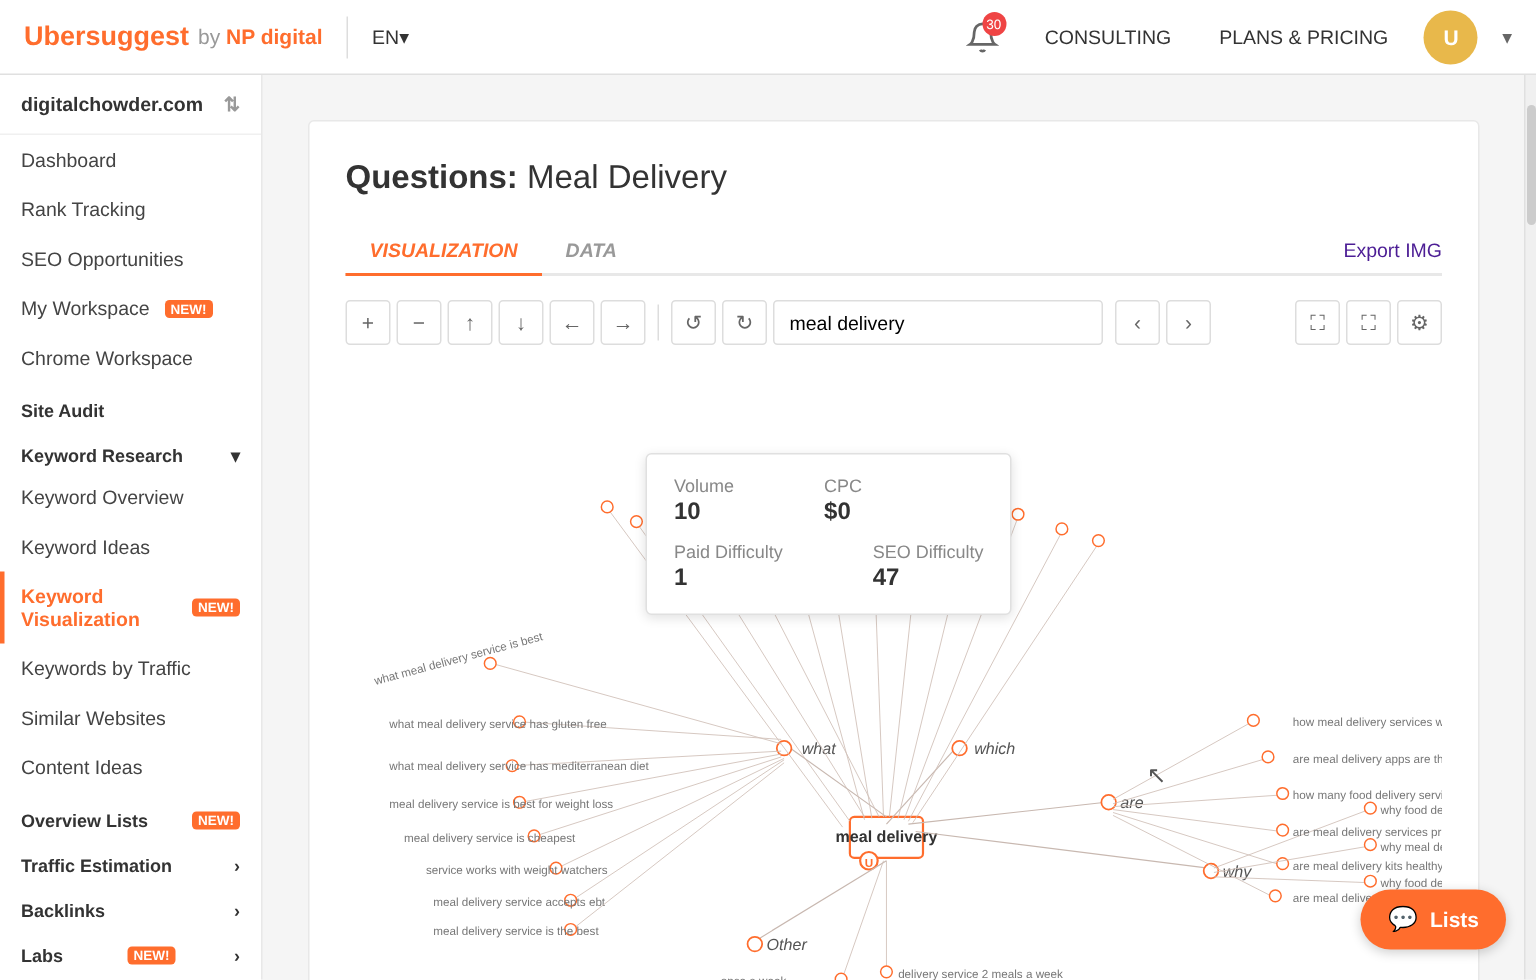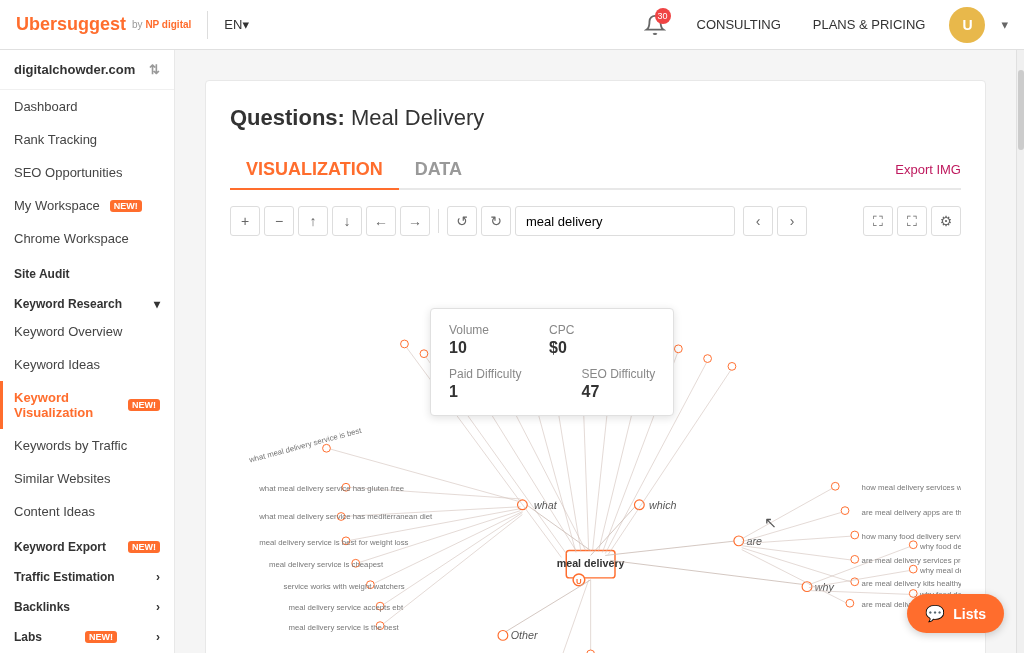--- a/index.html
+++ b/index.html
@@ -21,21 +21,21 @@
       display: flex;
       align-items: center;
       gap: 6px;
     }
     .logo-text {
       font-size: 18px;
       font-weight: 700;
       color: #ff6d2d;
     }
     .logo-sub {
-      font-size: 10px;
+      font-size: 14px;
       color: #999;
       line-height: 1.2;
     }
     .divider-v { width: 1px; height: 28px; background: #ddd; }
     .lang-btn {
       display: flex; align-items: center; gap: 0;
       font-size: 13px; color: #333; cursor: pointer;
       border: none; background: none;
     }
     .nav-spacer { flex: 1; }
@@ -131,34 +131,35 @@
 
     
     .tab-bar {
       display: flex;
       border-bottom: 2px solid #e8e8e8;
       margin-bottom: 16px;
       align-items: center;
     }
     .tab {
       padding: 8px 16px;
-      font-size: 18px;
+      font-size: 13px;
       font-weight: 600;
       color: #999;
       cursor: pointer;
       border-bottom: 2px solid transparent;
       margin-bottom: -2px;
+      font-style: italic;
     }
     .tab.active {
       color: #ff6d2d;
       border-bottom: 2px solid #ff6d2d;
     }
     .tab-spacer { flex: 1; }
     .export-link {
-      color: #be185d;
+      color: #4c1d95;
       font-size: 13px;
       cursor: pointer;
       text-decoration: none;
     }
 
     
     .viz-toolbar {
       display: flex;
       align-items: center;
       gap: 4px;
@@ -346,21 +347,21 @@
       <span>Keywords by Traffic</span>
     </div>
     <div class="sidebar-item">
       <span>Similar Websites</span>
     </div>
     <div class="sidebar-item">
       <span>Content Ideas</span>
     </div>
 
     <div class="sidebar-section">
-      <span>Keyword Export</span>
+      <span>Overview Lists</span>
       <span class="new-badge">NEW!</span>
     </div>
 
     <div class="sidebar-section">
       <span>Traffic Estimation</span>
       <span>›</span>
     </div>
 
     <div class="sidebar-section">
       <span>Backlinks</span>

